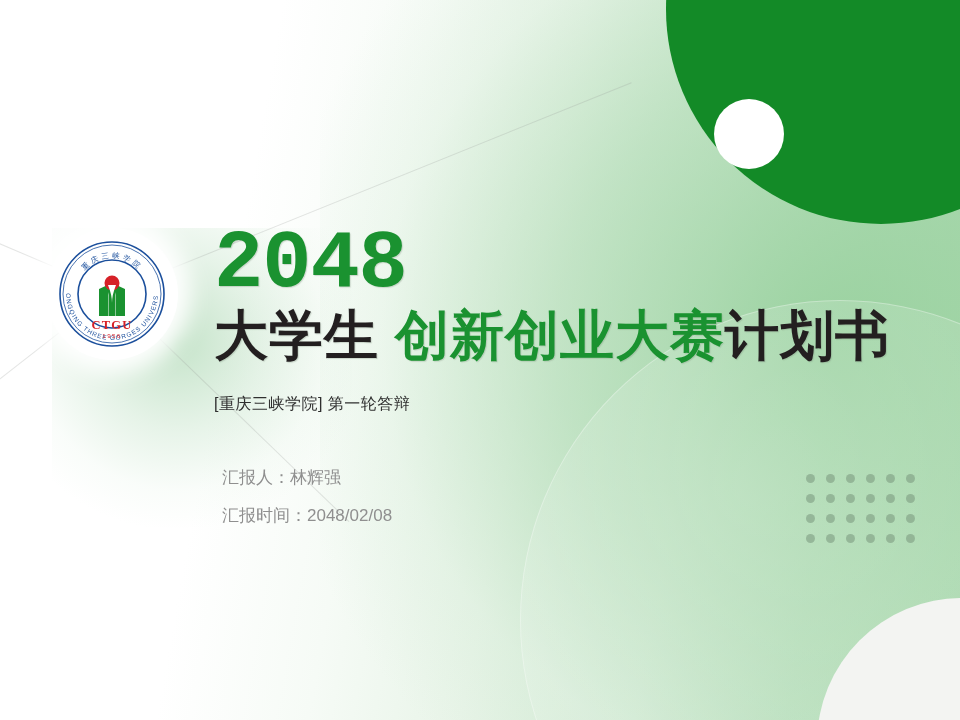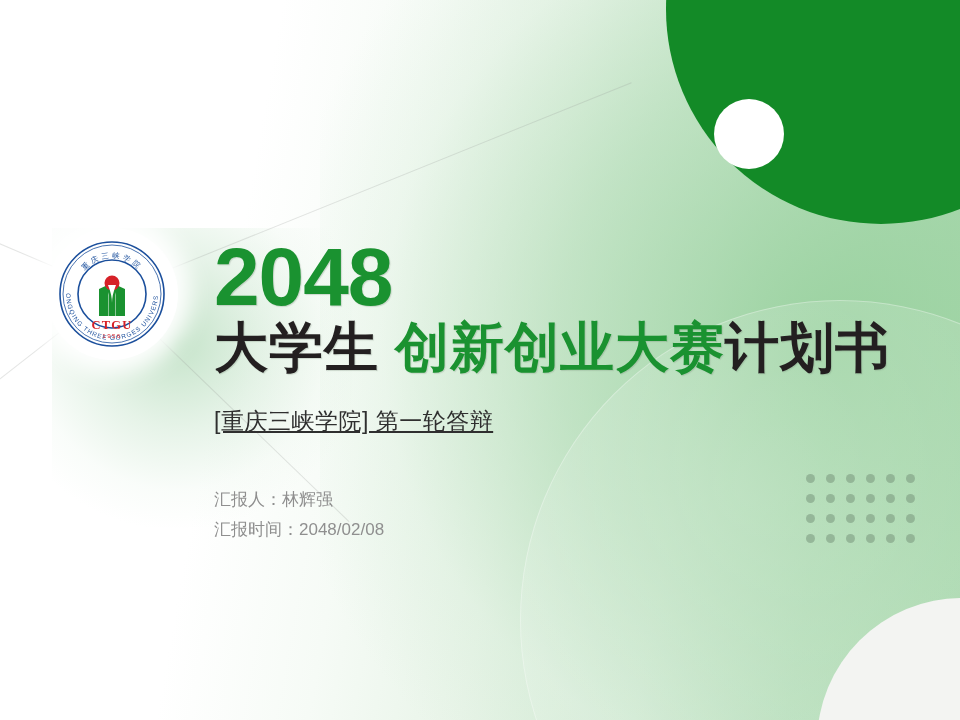--- a/index.html
+++ b/index.html
@@ -130,51 +130,51 @@
     left: 214px; top: 222px;
     width: 700px;
   }
 
   #year {
     font-size: 82px;
     line-height: 0.95;
     font-weight: bold;
     color: #1a9230;
     letter-spacing: -1px;
-    margin: 16px 0 2px 0;
+    margin: 4px 0 2px 0;
     text-shadow: 1px 1px 1px rgba(120,140,120,0.30);
+    font-family: Liberation Mono, monospace;
   }
 
   #headline {
     font-size: 54px;
     line-height: 1.08;
     font-weight: bold;
     letter-spacing: 1px;
     color: #231f20;
     margin: 0;
     white-space: nowrap;
     text-shadow: 1px 1px 1px rgba(120,140,120,0.30);
   }
   #headline .hl-green { color: #1a9230; margin-left: 16px; }
 
   #subtitle {
     margin: 30px 0 0 0;
-    font-size: 23px;
+    font-size: 16px;
     color: #2f2f2f;
     letter-spacing: 0.5px;
-    text-decoration: underline;
   }
 
   #meta {
     margin-top: 48px;
     color: #8f8f8f;
     font-size: 17px;
     line-height: 1.75;
   }
-  #meta div { margin: 0; }
+  #meta div { margin: 8px; }
 
   
   #footer {
     position: absolute;
     left: 36px; bottom: 24px;
     font-size: 13px;
     color: #9a9a9a;
     letter-spacing: 0.3px;
   }
 </style>

